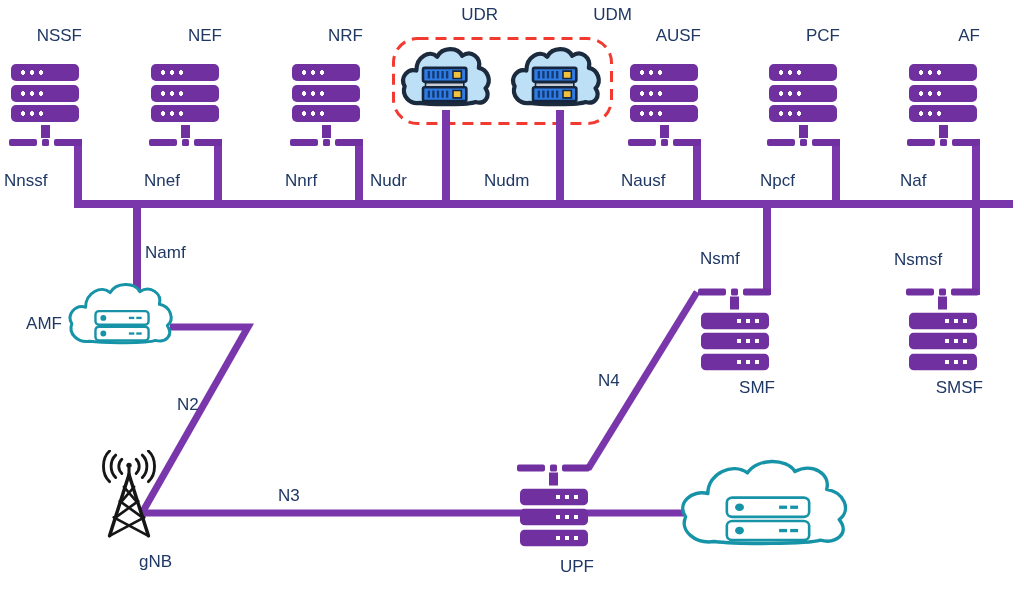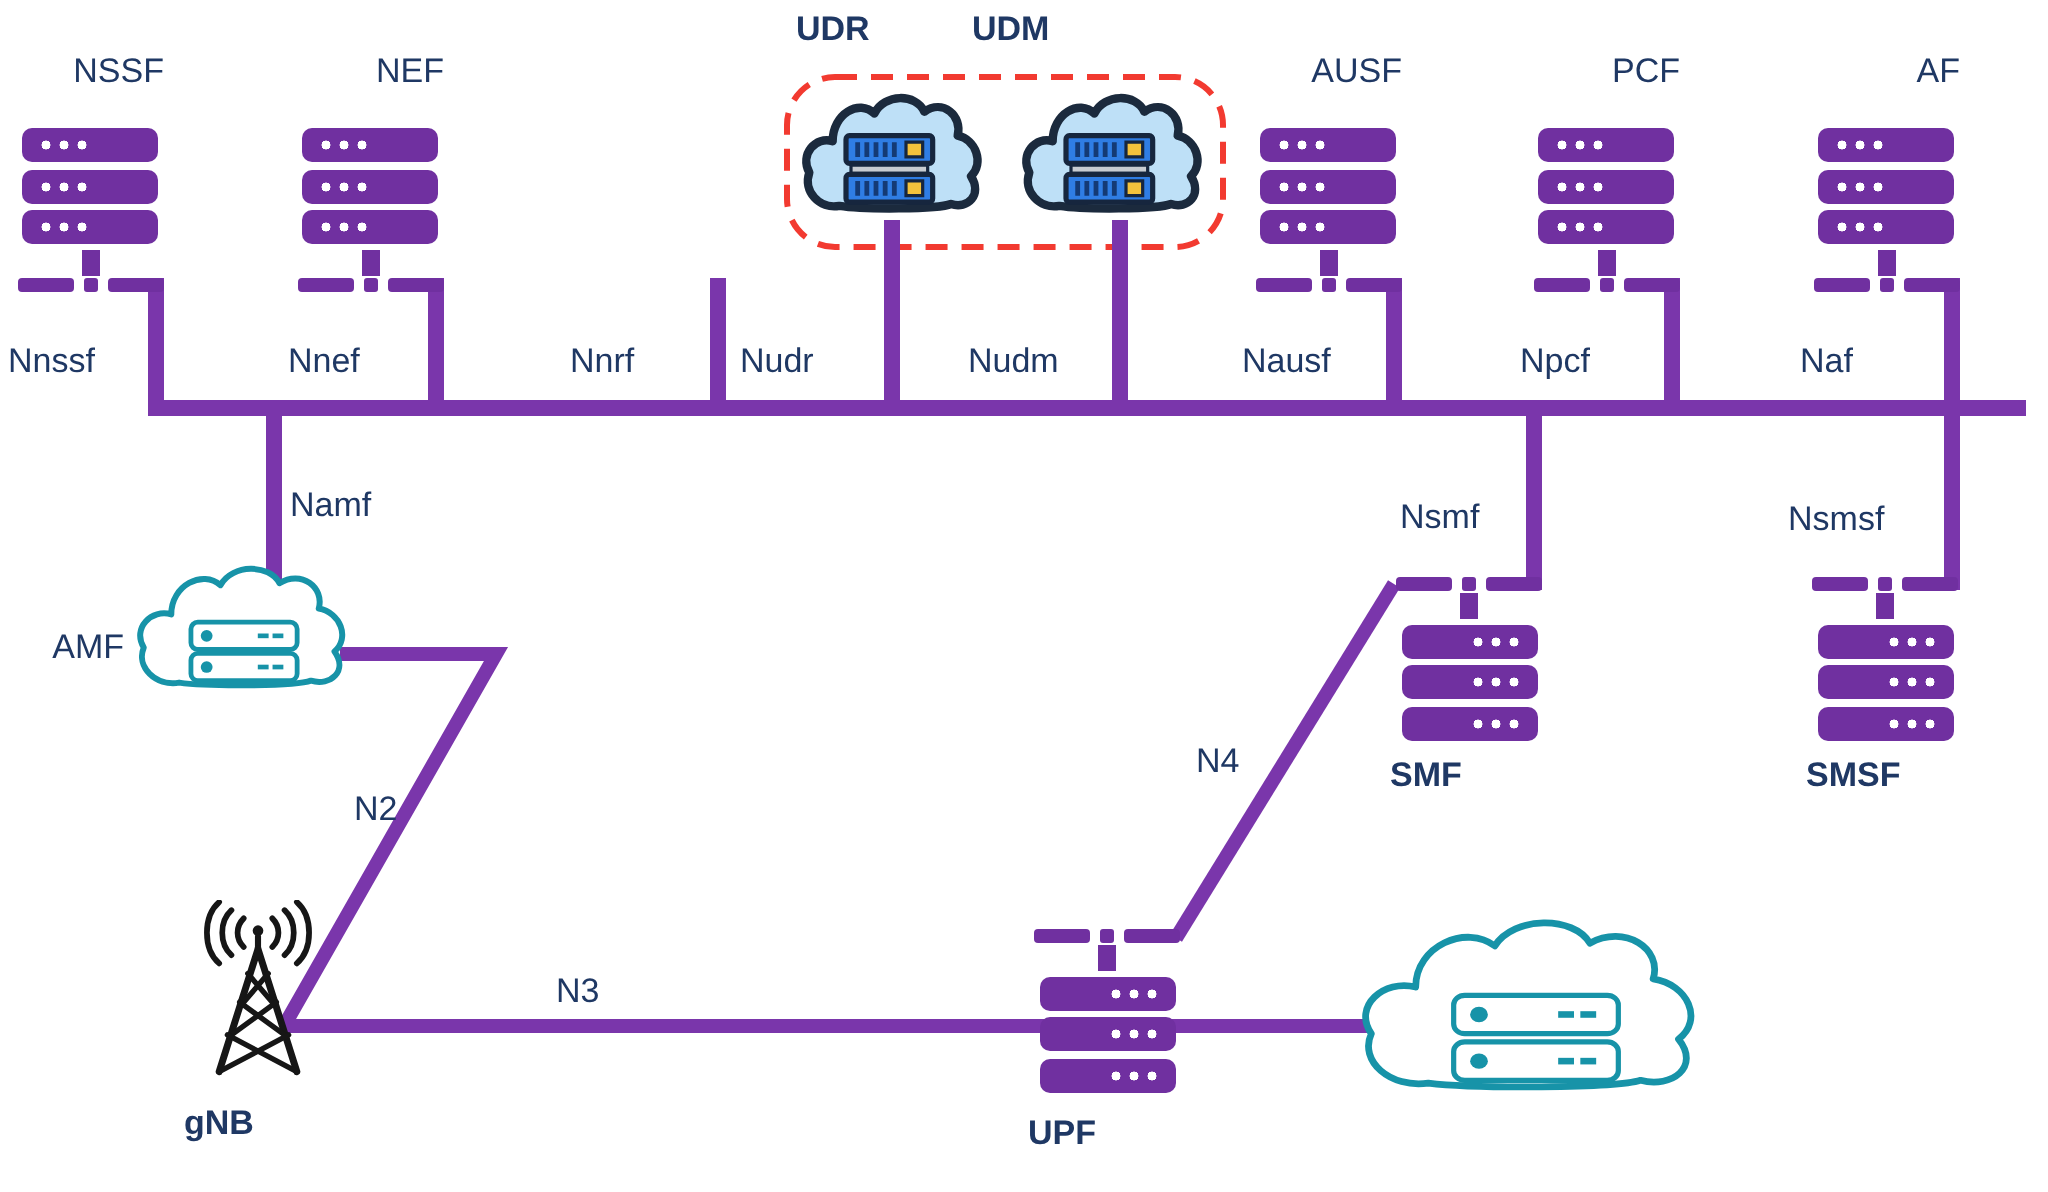--- a/index.html
+++ b/index.html
@@ -5,21 +5,21 @@
   html,body{margin:0;padding:0;background:#fff;}
   .canvas{position:relative;width:1024px;height:596px;background:#fff;overflow:hidden;
           font-family:"Liberation Sans",sans-serif;color:#1F3864;}
   svg{display:block;}
   .abs{position:absolute;}
   
   .nlabel{font-size:17px;line-height:20px;color:#1F3864;text-align:center;white-space:nowrap;}
   .iface{position:absolute;top:171px;width:70px;font-size:17px;line-height:20px;
          color:#1F3864;text-align:left;white-space:nowrap;}
   .dlabel{position:absolute;font-size:17px;line-height:20px;color:#1F3864;white-space:nowrap;}
-  .ctr{text-align:left;font-weight:bold;}
+  .ctr{text-align:right;}
   .rt{text-align:right;}
   
   .tnode{position:absolute;top:26px;width:74px;display:flex;flex-direction:column;align-items:flex-end;}
   .tnode .nlabel{margin-bottom:18px;}
   .stack{width:74px;display:flex;flex-direction:column;align-items:center;}
   .stack i{display:block;}
   .stack .r{width:68px;height:17px;border-radius:5px;margin-bottom:3.5px;
     background:
       radial-gradient(circle 2.3px at 12px 8.5px,#fff 96%,rgba(255,255,255,0)),
       radial-gradient(circle 2.3px at 21px 8.5px,#fff 96%,rgba(255,255,255,0)),
@@ -80,20 +80,34 @@
         <i class="r"></i>
         <i class="r"></i>
         <i class="stem"></i>
         <span class="base">
           <i class="bd"></i>
           <i class="bq"></i>
           <i class="bd"></i>
         </span>
       </div>
   </div>
+  <div class="tnode" style="left:289px">
+    <div class="nlabel">NRF</div>
+    <div class="stack">
+        <i class="r"></i>
+        <i class="r"></i>
+        <i class="r"></i>
+        <i class="stem"></i>
+        <span class="base">
+          <i class="bd"></i>
+          <i class="bq"></i>
+          <i class="bd"></i>
+        </span>
+      </div>
+  </div>
   <div class="tnode" style="left:766px">
     <div class="nlabel">PCF</div>
     <div class="stack">
         <i class="r"></i>
         <i class="r"></i>
         <i class="r"></i>
         <i class="stem"></i>
         <span class="base">
           <i class="bd"></i>
           <i class="bq"></i>
@@ -124,21 +138,21 @@
         <i class="stem"></i>
         <span class="base">
           <i class="bd"></i>
           <i class="bq"></i>
           <i class="bd"></i>
         </span>
       </div>
   </div>
 
   <div class="dlabel ctr" style="left:398px;top:5px;width:100px">UDR</div>
-  <div class="dlabel ctr" style="left:486px;top:5px;width:100px">UDM</div>
+  <div class="dlabel ctr" style="left:532px;top:5px;width:100px">UDM</div>
 
   <svg class="abs" style="left:398px;top:42px" width="100" height="72" viewBox="0 0 120 78" preserveAspectRatio="none">
     <path d="M26 66 C14 68 4 58 8 48 C2 38 12 28 22 31 C22 16 38 8 47 16 C53 5 72 5 77 15 C88 8 100 17 97 28 C108 30 113 43 105 50 C112 60 103 68 93 65 C85 68 40 68 26 66 Z" fill="#BEE0F7" stroke="#1B2A3D" stroke-width="4.2" vector-effect="non-scaling-stroke" stroke-linejoin="round"></path>
     <g>
       <rect x="30" y="28" width="52" height="15" rx="2" fill="#2F7DE4" stroke="#16263E" stroke-width="2.6" vector-effect="non-scaling-stroke"></rect>
       <path d="M37 31.5 V39.5 M42.5 31.5 V39.5 M48 31.5 V39.5 M53.5 31.5 V39.5 M59 31.5 V39.5" stroke="#143A75" stroke-width="2.4" vector-effect="non-scaling-stroke"></path>
       <rect x="66" y="31.5" width="10" height="8" fill="#F3C23C" stroke="#16263E" stroke-width="1.6" vector-effect="non-scaling-stroke"></rect>
       <rect x="33" y="44" width="46" height="4.4" fill="#C7CCD2" stroke="#16263E" stroke-width="1.6" vector-effect="non-scaling-stroke"></rect>
       <rect x="30" y="49" width="52" height="15" rx="2" fill="#2F7DE4" stroke="#16263E" stroke-width="2.6" vector-effect="non-scaling-stroke"></rect>
       <path d="M37 52.5 V60.5 M42.5 52.5 V60.5 M48 52.5 V60.5 M53.5 52.5 V60.5 M59 52.5 V60.5" stroke="#143A75" stroke-width="2.4" vector-effect="non-scaling-stroke"></path>

